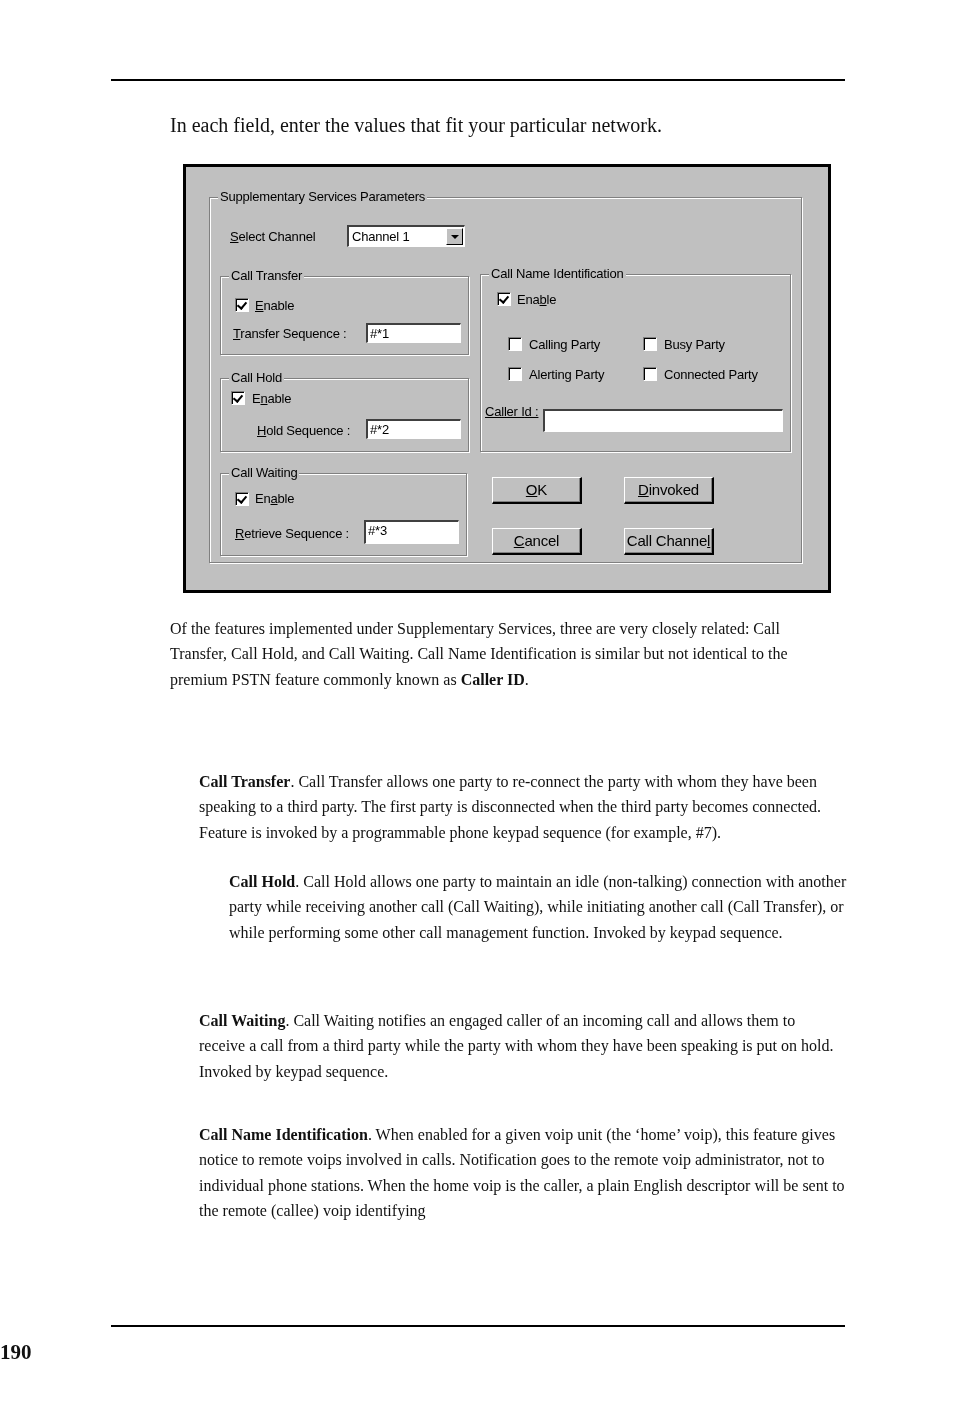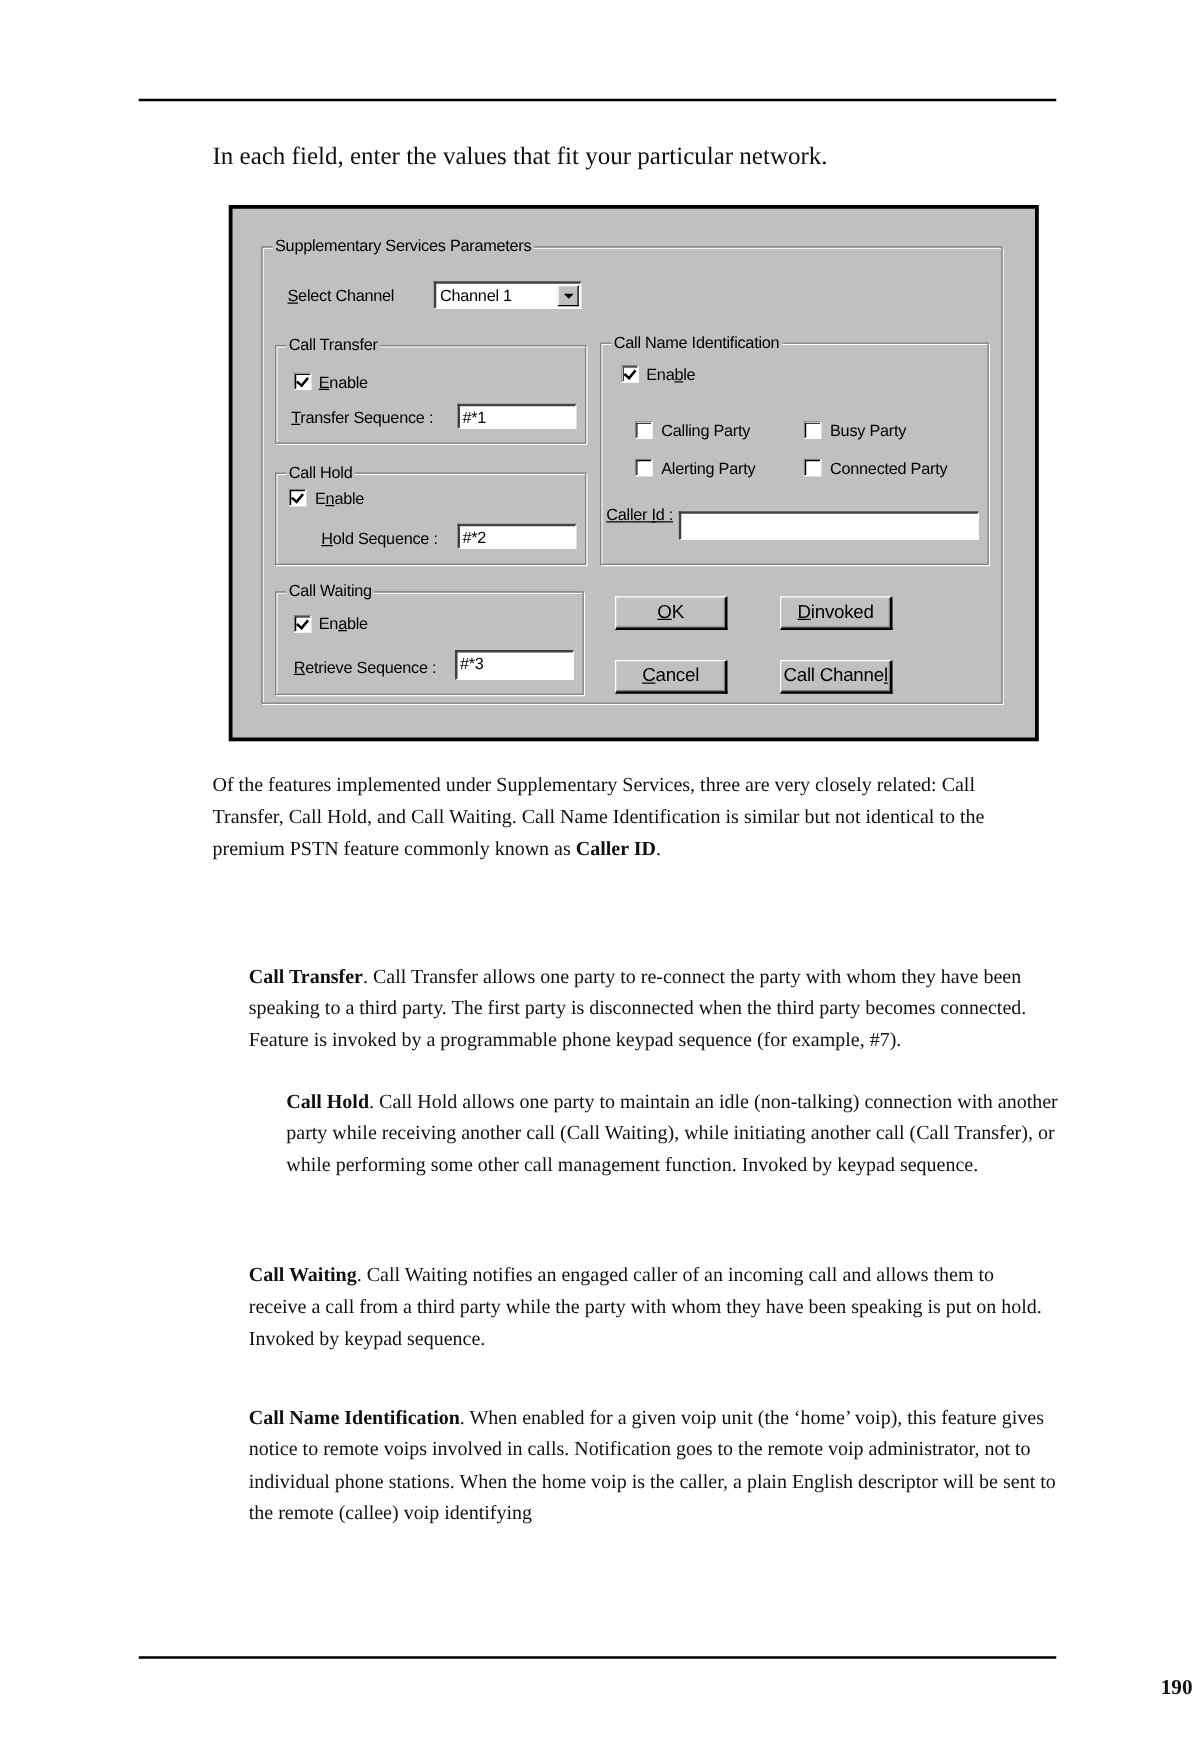--- a/index.html
+++ b/index.html
@@ -2,21 +2,21 @@
 <html><head>
 <meta charset="utf-8">
 <style>
   html, body { margin:0; padding:0; background:#ffffff; }
   body { width:954px; height:1409px; position:relative; overflow:hidden;
          font-family:"Liberation Serif","DejaVu Serif",serif; color:#111; }
   .rule { position:absolute; left:111px; width:734px; height:2px; background:#000; }
   .intro { position:absolute; left:170px; top:112px; font-size:20px; line-height:26px; }
   .para { position:absolute; font-size:16px; line-height:25.3px; margin:0; }
   .para b { font-weight:bold; }
-  .pagenum { position:absolute; left:0; width:954px; top:1340px; text-align:right; font-weight:bold; font-size:17px; }
+  .pagenum { position:absolute; left:0; width:954px; top:1340px; text-align:left; font-weight:bold; font-size:21px; }
 
   
   .dlg { position:absolute; left:183px; top:164px; width:642px; height:423px; background:#c0c0c0;
          border:3px solid #000; box-sizing:content-box;
          font-family:"Liberation Sans","DejaVu Sans",sans-serif; font-size:13px; color:#000; letter-spacing:-0.2px; }
   .grp { position:absolute; border:1px solid #808080; box-shadow:1px 1px 0 #fff, inset 1px 1px 0 #fff; }
   .grp > .gt { position:absolute; top:-9px; left:8px; background:#c0c0c0; padding:0 2px; line-height:16px; white-space:nowrap; }
   .lbl { position:absolute; white-space:nowrap; line-height:16px; }
   .u { text-decoration:underline; }
   .chk { position:absolute; width:12px; height:12px; background:#fff;

